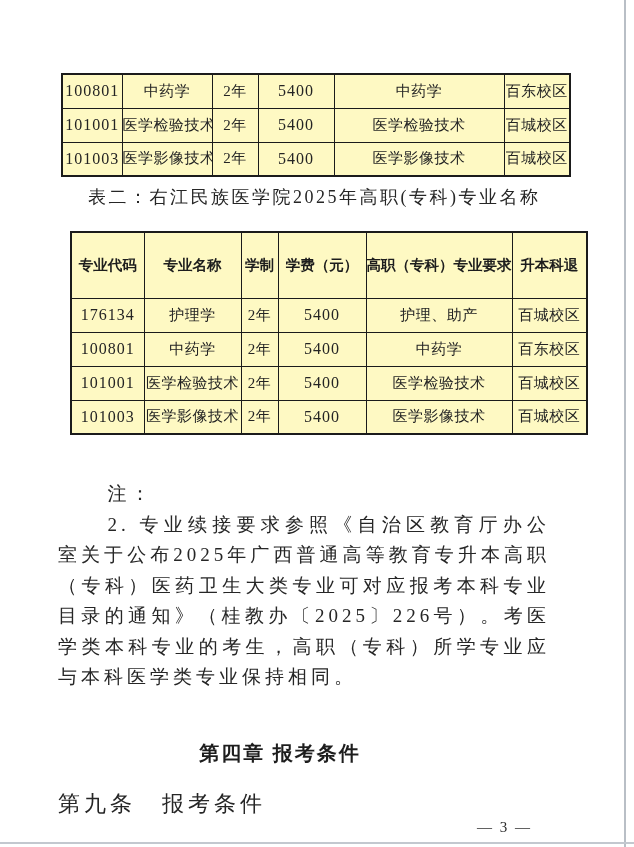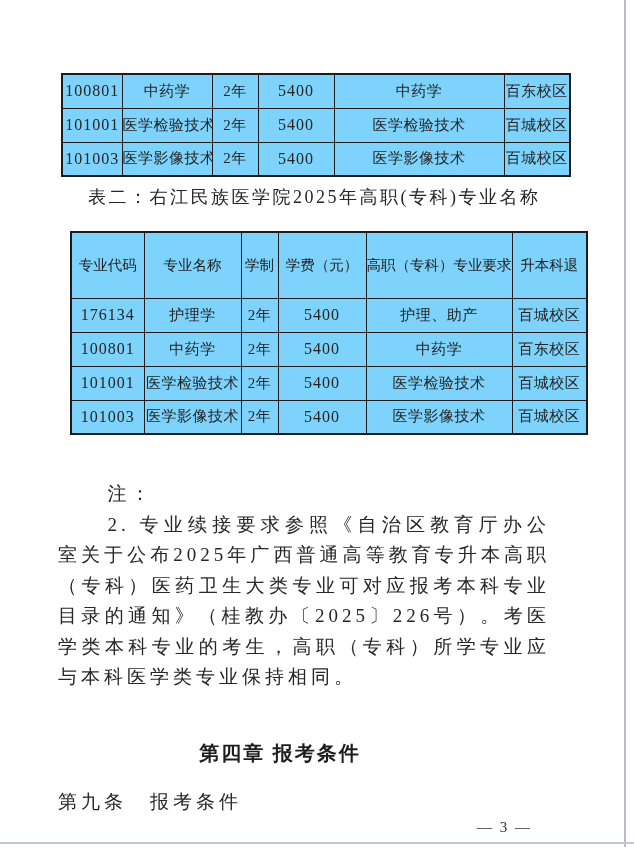--- a/index.html
+++ b/index.html
@@ -4,50 +4,50 @@
 <style>
   html,body{margin:0;padding:0;}
   body{
     width:634px;height:847px;background:#ffffff;position:relative;overflow:hidden;
     font-family:"Liberation Serif","DejaVu Serif",serif;color:#242424;
   }
   .abs{position:absolute;}
   
   table.doc-table{
     border-collapse:collapse;table-layout:fixed;position:absolute;
-    border:2px solid #1b1b1b;background:#7dd3fc;
+    border:2px solid #1b1b1b;background:#fef9c3;
   }
   table.doc-table td, table.doc-table th{
     border:1px solid #1b1b1b;text-align:center;vertical-align:middle;
     padding:0;white-space:nowrap;overflow:hidden;
   }
   table.doc-table td{font-size:15px;letter-spacing:0.5px;}
   table.doc-table td.num{font-size:16px;letter-spacing:1px;}
   table.doc-table th{
     font-family:"Liberation Sans","DejaVu Sans",sans-serif;
-    font-size:14.5px;font-weight:normal;letter-spacing:0;color:#1d1d1d;
+    font-size:14.5px;font-weight:bold;letter-spacing:0;color:#1d1d1d;
   }
   #table-prev{left:61px;top:73px;width:509px;}
   #table-prev tr{height:34px;}
   #table-main{left:70px;top:231px;width:516px;}
   #table-main tr.hdr{height:66px;}
   #table-main tr.body-row{height:34px;}
   
   #caption{left:88px;top:183px;width:500px;font-size:18px;line-height:29px;
     letter-spacing:2.5px;color:#262626;}
   #caption div{white-space:nowrap;}
   
   #notes{left:58px;top:479px;width:492px;font-size:19px;line-height:30.5px;
     letter-spacing:4px;text-align:justify;color:#262626;}
   #notes p{margin:0;text-indent:2.6em;}
   
   #chapter{left:0;top:740px;width:560px;text-align:center;
     font-family:"Liberation Sans","DejaVu Sans",sans-serif;
     font-weight:bold;font-size:20px;letter-spacing:2px;color:#1d1d1d;}
-  #article{left:58px;top:789px;font-size:19px;letter-spacing:4px;color:#262626;white-space:nowrap;}
+  #article{left:58px;top:789px;font-size:22px;letter-spacing:4px;color:#262626;white-space:nowrap;}
   
   #pagenum{top:819px;right:102px;font-size:15px;letter-spacing:2px;color:#2a2a2a;white-space:nowrap;}
   
   #edge-right{left:624px;top:0;width:2px;height:847px;background:#b9bfc6;}
   #edge-bottom{left:0;top:842px;width:634px;height:2px;background:#c3c8cf;}
 </style>
 </head>
 <body>
 
 <div>

